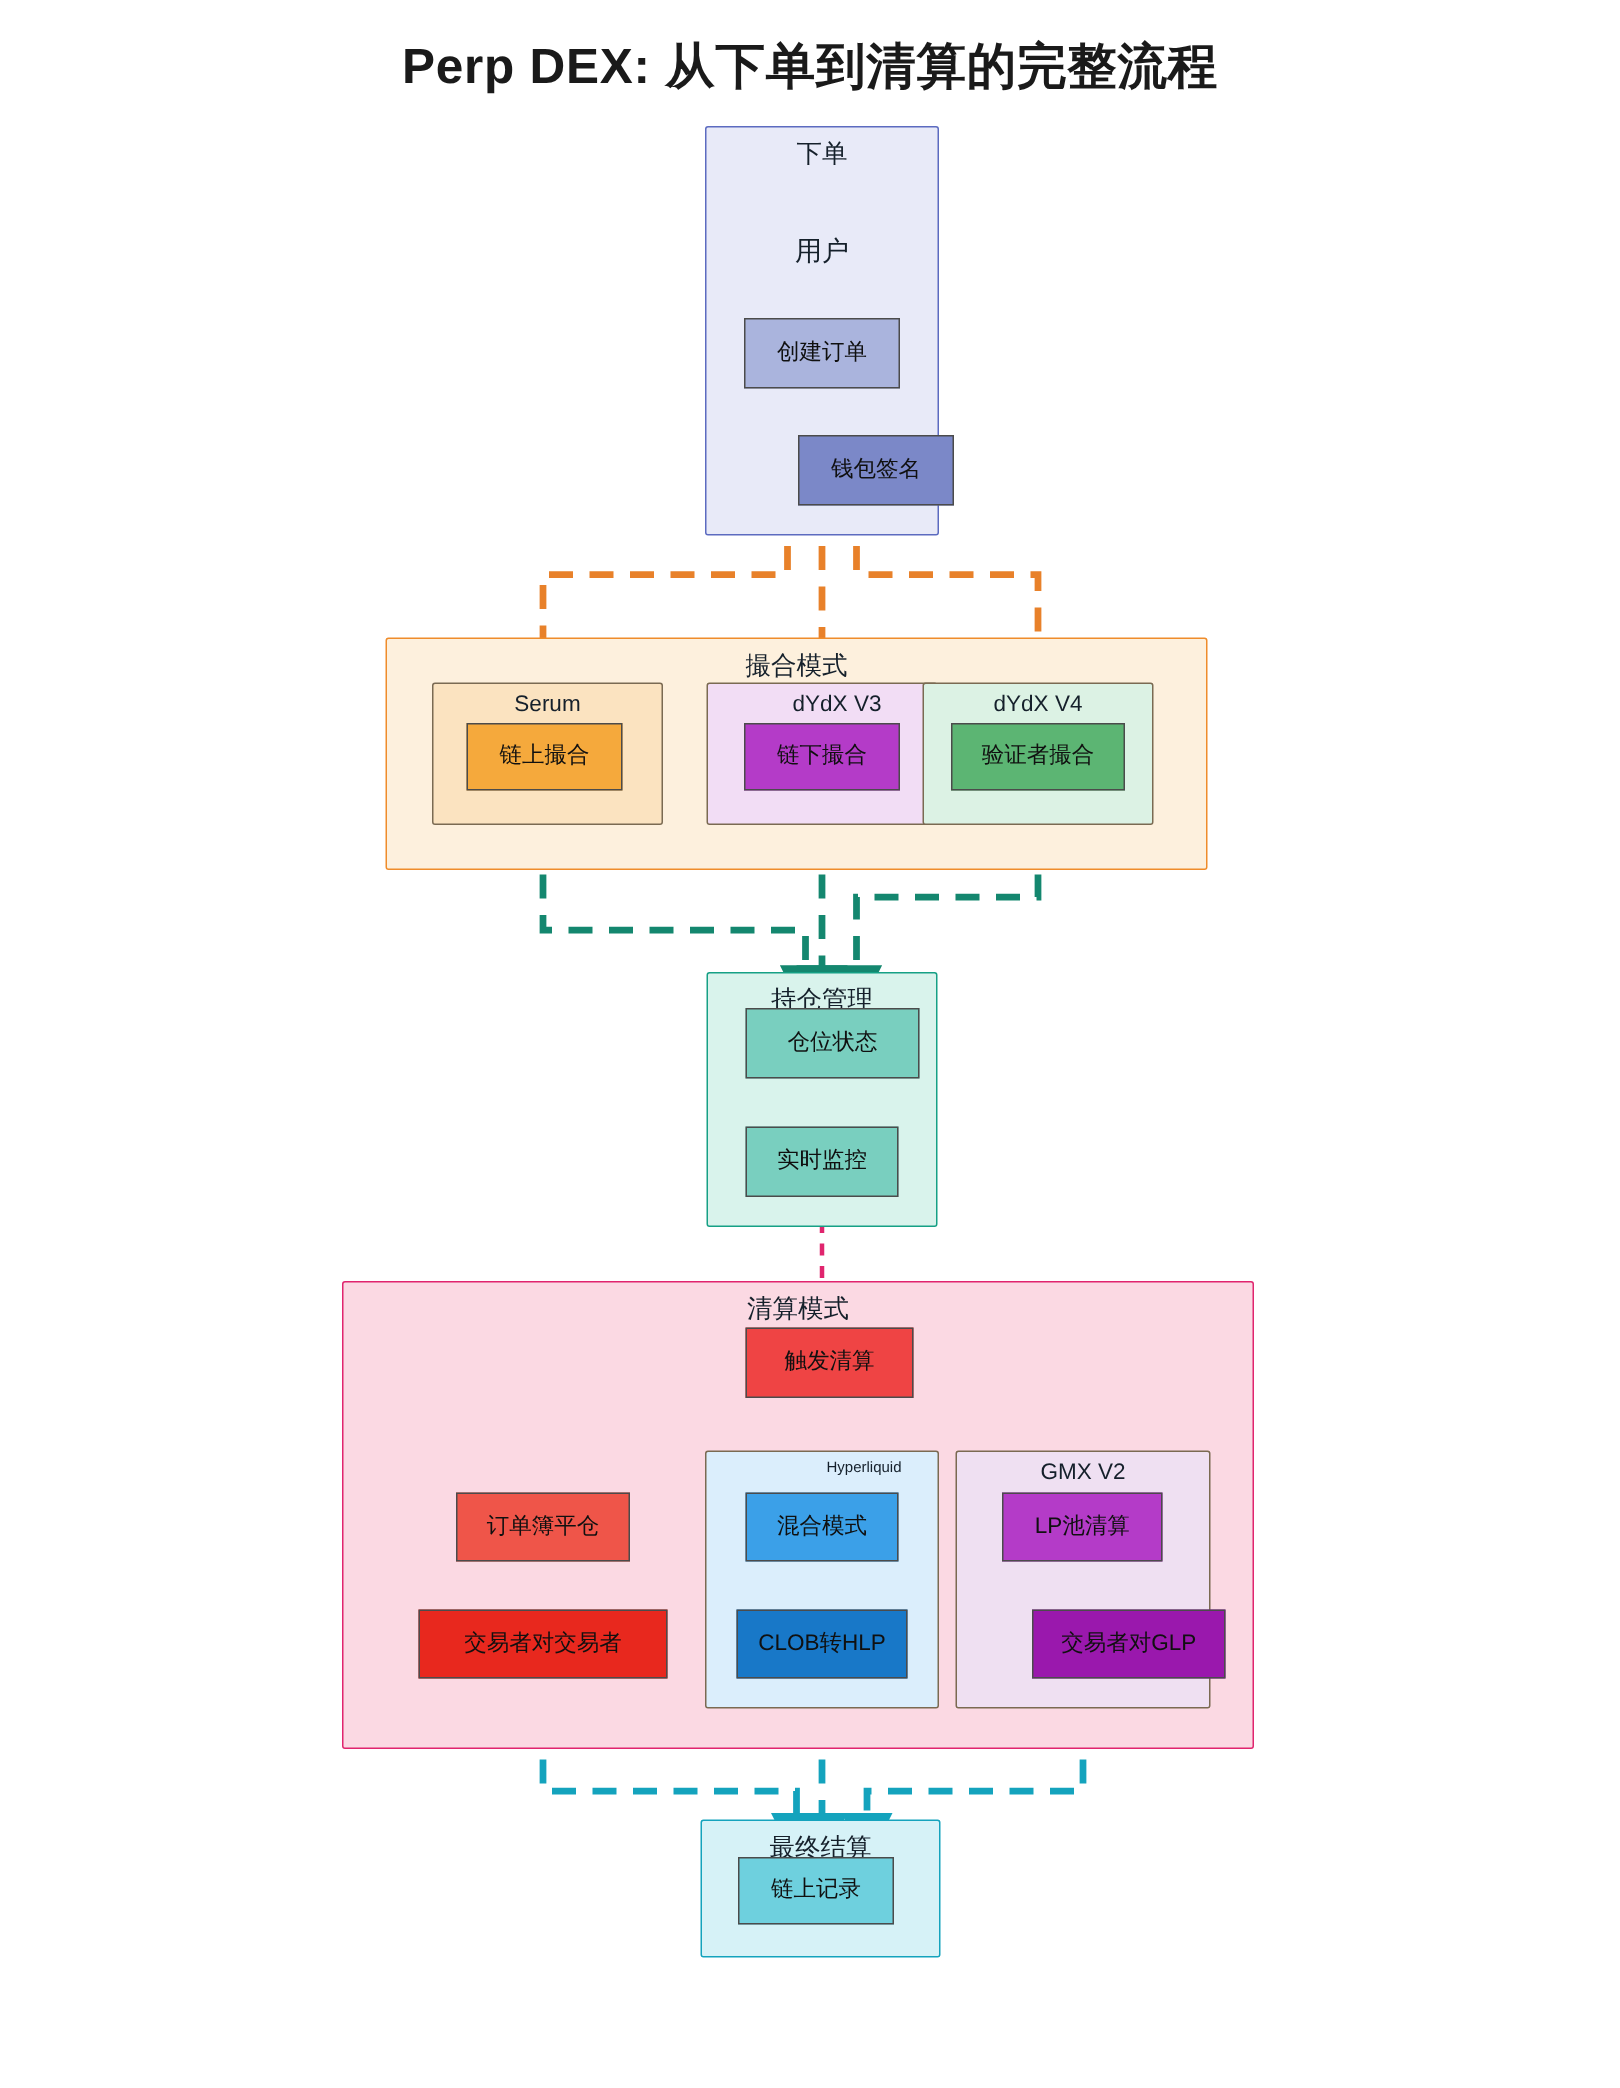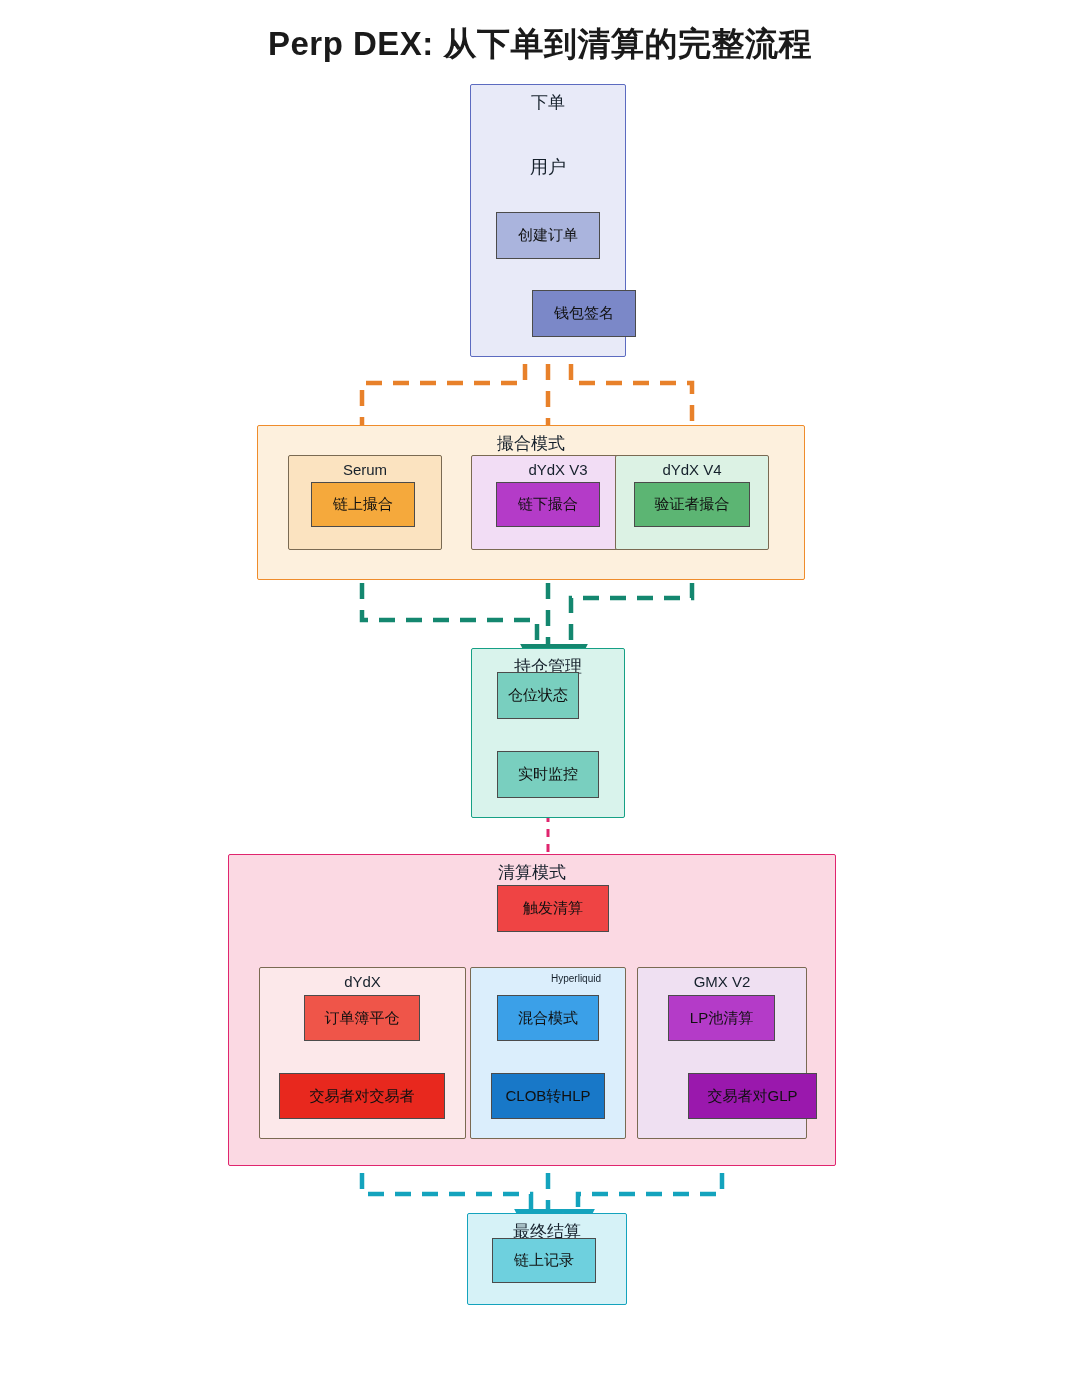--- a/index.html
+++ b/index.html
@@ -156,31 +156,28 @@
               background-color:#b43bc8;">链下撮合</div>
 
   <div class="cluster" style="left:615px; top:455px; width:154px; height:95px; background:#dcf2e4; border-color:#7a6a52;">
     <div class="cluster-label" style="font-size:15px; top:5px;">dYdX V4</div>
   </div>
   <div class="node" style="left:634px; top:482px; width:116px; height:45px; background:#5cb573;">验证者撮合</div>
 
   <div class="cluster" style="left:471px; top:648px; width:154px; height:170px; background:#d9f3ec; border-color:#16a085;">
     <div class="cluster-label">持仓管理</div>
   </div>
-  <div class="node" style="left:497px; top:672px; width:82px; height:47px; background:#79cfbf;">仓位状态</div>
+  <div class="node" style="left:497px; top:672px; width:116px; height:47px; background:#79cfbf;">仓位状态</div>
   <div class="node" style="left:497px; top:751px; width:102px; height:47px; background:#79cfbf;">实时监控</div>
 
   <div class="cluster" style="left:228px; top:854px; width:608px; height:312px; background:#fbd9e3; border-color:#e0256e;">
     <div class="cluster-label">清算模式</div>
   </div>
   <div class="node" style="left:497px; top:885px; width:112px; height:47px; background:#ef4444;">触发清算</div>
 
-  <div class="cluster" style="left:259px; top:967px; width:207px; height:172px; background:#fce8ea; border-color:#7a6a52;">
-    <div class="cluster-label" style="font-size:15px; top:5px;">dYdX</div>
-  </div>
   <div class="node" style="left:304px; top:995px; width:116px; height:46px; background:#ef5549;">订单簿平仓</div>
   <div class="node" style="left:279px; top:1073px; width:166px; height:46px; background:#e8281e;">交易者对交易者</div>
 
   <div class="cluster" style="left:470px; top:967px; width:156px; height:172px; background:#dbeefc; border-color:#7a6a52;">
     <div class="cluster-label" style="font-size:10px; top:5px;margin-left:28px;">Hyperliquid</div>
   </div>
   <div class="node" style="left:497px; top:995px; width:102px; height:46px; background:#3ba0e8;">混合模式</div>
   <div class="node bold" style="left:491px; top:1073px; width:114px; height:46px; background:#1878c8;">CLOB转HLP</div>
 
   <div class="cluster" style="left:637px; top:967px; width:170px; height:172px; background:#efe0f2; border-color:#7a6a52;">

